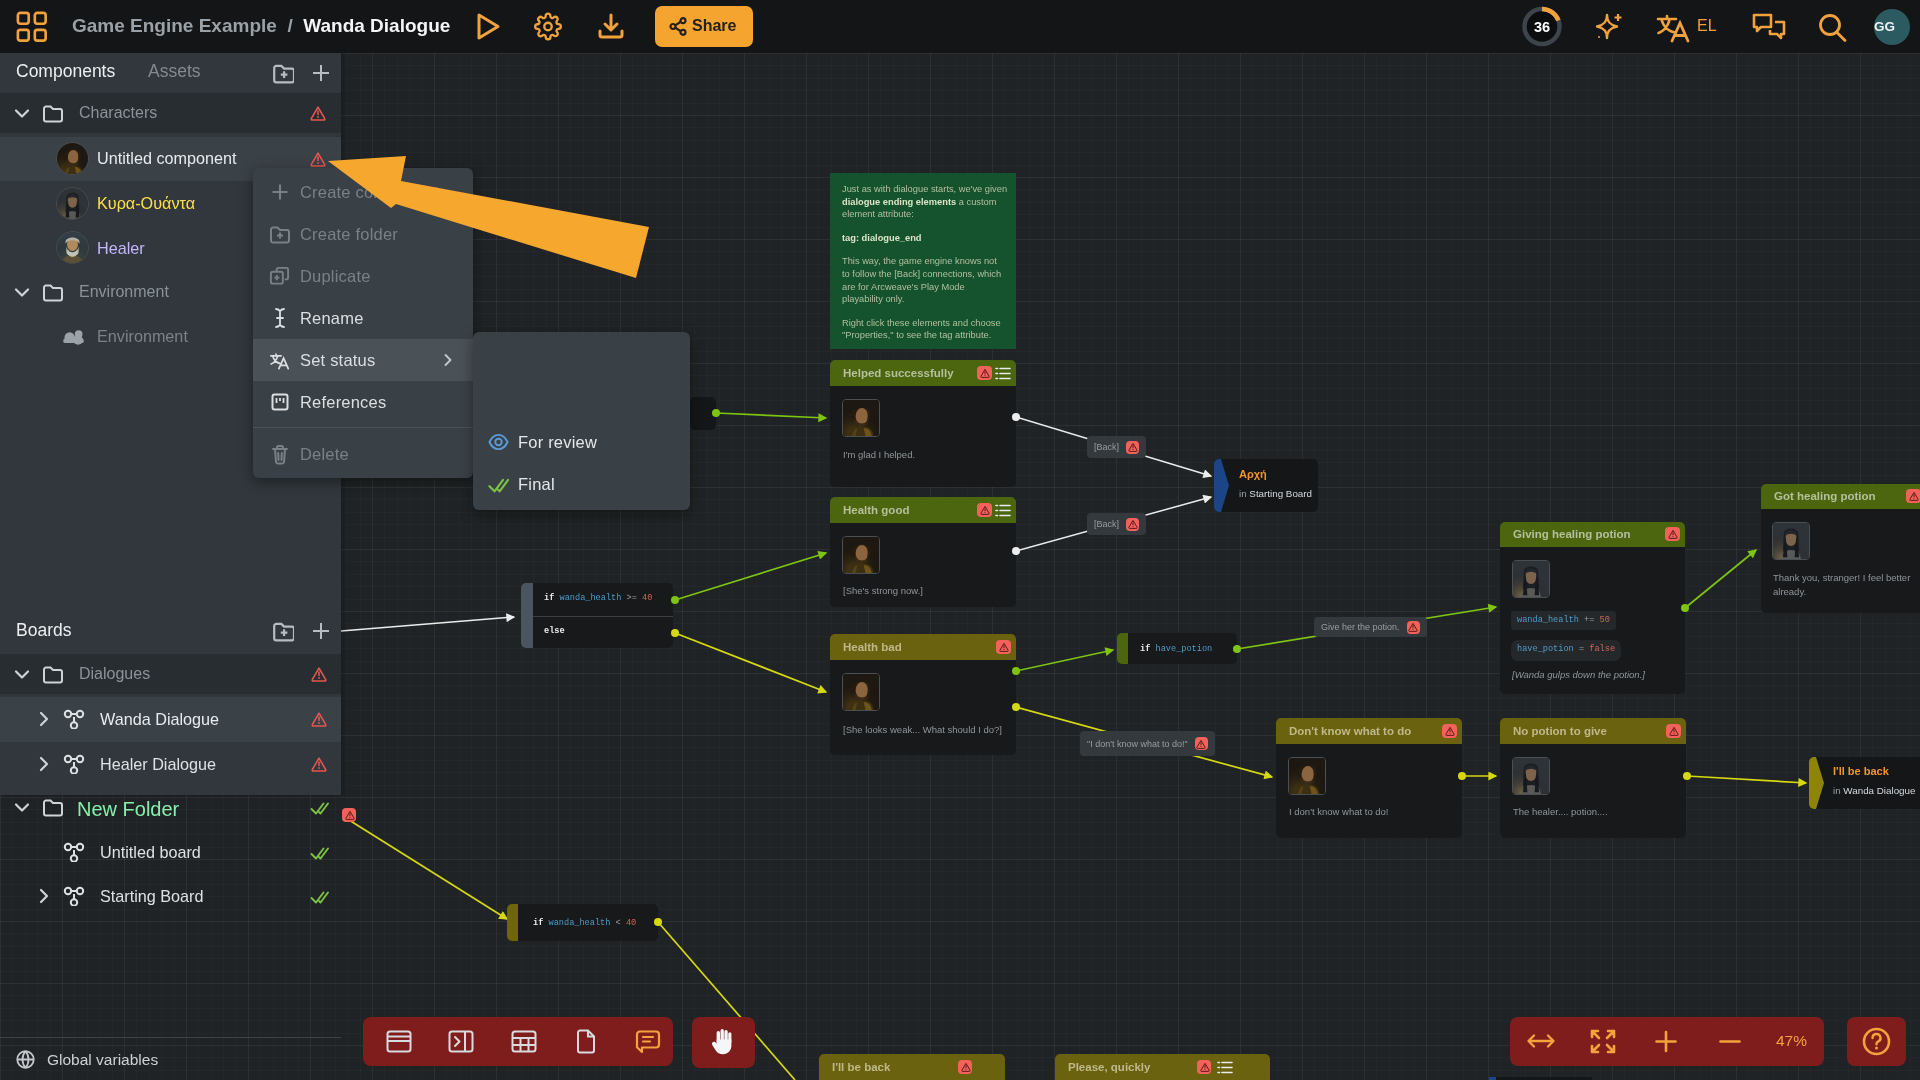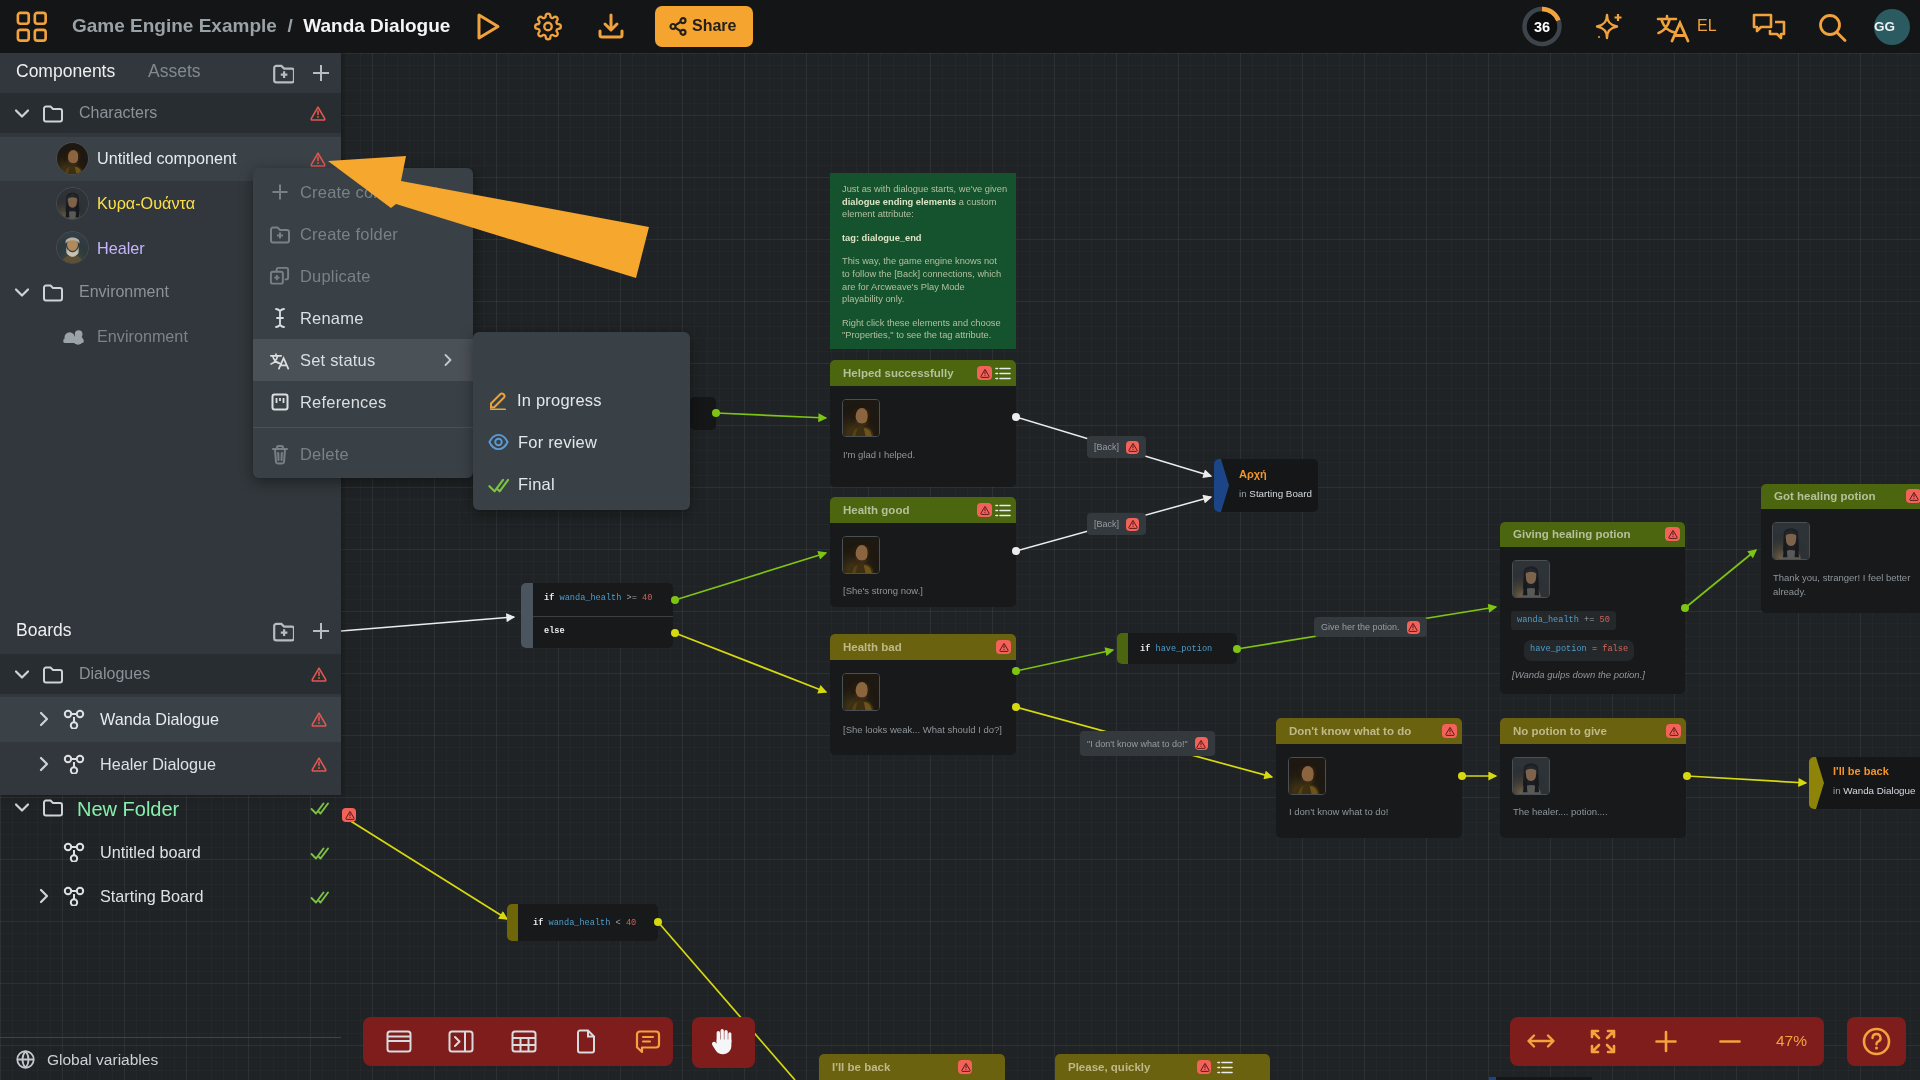--- a/index.html
+++ b/index.html
@@ -149,21 +149,21 @@
           <svg width="10" height="10" viewBox="0 0 16 16" stroke="#5a1b18" fill="#5a1b18">
             <use href="#warn"></use>
           </svg>
         </span>
     </div>
     <div class="nbody">
         <svg class="av abs" style="left:12px;top:13px" width="38" height="38" viewBox="0 0 40 40">
           <use href="#av-wom"></use>
         </svg>
       <div class="abs mono" style="left:11px;top:64px;height:19px;line-height:19px;background:#25282a;border-radius:3px;padding:0 6px;font-size:8.6px"><span class="vr">wanda_health</span> <span class="op">+=</span> <span class="num">50</span></div>
-      <div class="abs mono" style="left:24px;top:93px;height:21px;line-height:19px;background:#25282a;border-radius:7px;padding:0 6px;font-size:8.6px"><span class="vr">have_potion</span> <span class="op">=</span> <span class="num">false</span></div>
+      <div class="abs mono" style="left:11px;top:93px;height:21px;line-height:19px;background:#25282a;border-radius:7px;padding:0 6px;font-size:8.6px"><span class="vr">have_potion</span> <span class="op">=</span> <span class="num">false</span></div>
       <div class="abs" style="left:12px;top:122px;font-style:italic">[Wanda gulps down the potion.]</div>
       </div>
   </div>
 
   <div class="node" style="left:1761px;top:484px;width:200px;height:129px">
     <div class="nhead green" style="height:25px;line-height:25px">Got healing potion
       <span class="badge" style="left:145px;top:5px">
           <svg width="10" height="10" viewBox="0 0 16 16" stroke="#5a1b18" fill="#5a1b18">
             <use href="#warn"></use>
           </svg>
@@ -621,27 +621,20 @@
         <span class="mic">
           <svg width="18" height="21" viewBox="0 0 18 21" stroke="#798088" fill="none" stroke-width="2" stroke-linecap="round">
             <path d="M2 5 h14 M6 5 V3.5 a1.5 1.5 0 0 1 1.5-1.5 h3 a1.5 1.5 0 0 1 1.5 1.5 V5 M4 5 l1 13 a1.8 1.8 0 0 0 1.8 1.6 h4.4 a1.8 1.8 0 0 0 1.8-1.6 L14 5 M7.2 9 l.3 7 M10.8 9 l-.3 7"></path>
           </svg>
         </span>
         <span class="mtx dis">Delete</span>
       </div>
   </div>
 
   <div class="abs" style="left:473px;top:332px;width:217px;height:178px;background:#3a4146;border-radius:6px;z-index:41;box-shadow:0 4px 14px rgba(0,0,0,.4)">
-    <div class="srow" style="top:47px">
-        <svg style="margin-left:15px" width="20" height="20" viewBox="0 0 20 20" fill="none" stroke="#e8a33d" stroke-width="2" stroke-linecap="round">
-          <path d="M3 13.5 L12.5 4 a1.9 1.9 0 0 1 2.7 0 l.8.8 a1.9 1.9 0 0 1 0 2.7 L6.5 17 L3 17.5 Z"></path>
-          <path d="M3 19.5 h14"></path>
-        </svg>
-        <span style="margin-left:9px;font-size:16.5px;letter-spacing:.2px;color:#e4e7ea">In progress</span>
-      </div>
     <div class="srow" style="top:89px">
         <svg style="margin-left:15px" width="21" height="20" viewBox="0 0 22 20" fill="none" stroke="#5b9bd5" stroke-width="2">
           <path d="M1.5 10 C4 4.5 8 2.5 11 2.5 C14 2.5 18 4.5 20.5 10 C18 15.5 14 17.5 11 17.5 C8 17.5 4 15.5 1.5 10 Z"></path>
           <circle cx="11" cy="10" r="3.4"></circle>
         </svg>
         <span style="margin-left:9px;font-size:16.5px;letter-spacing:.2px;color:#e4e7ea">For review</span>
       </div>
     <div class="srow" style="top:131px">
         <svg style="margin-left:15px" width="21" height="17" viewBox="0 0 18 15" stroke="#7cc243">
           <use href="#dcheck"></use>

